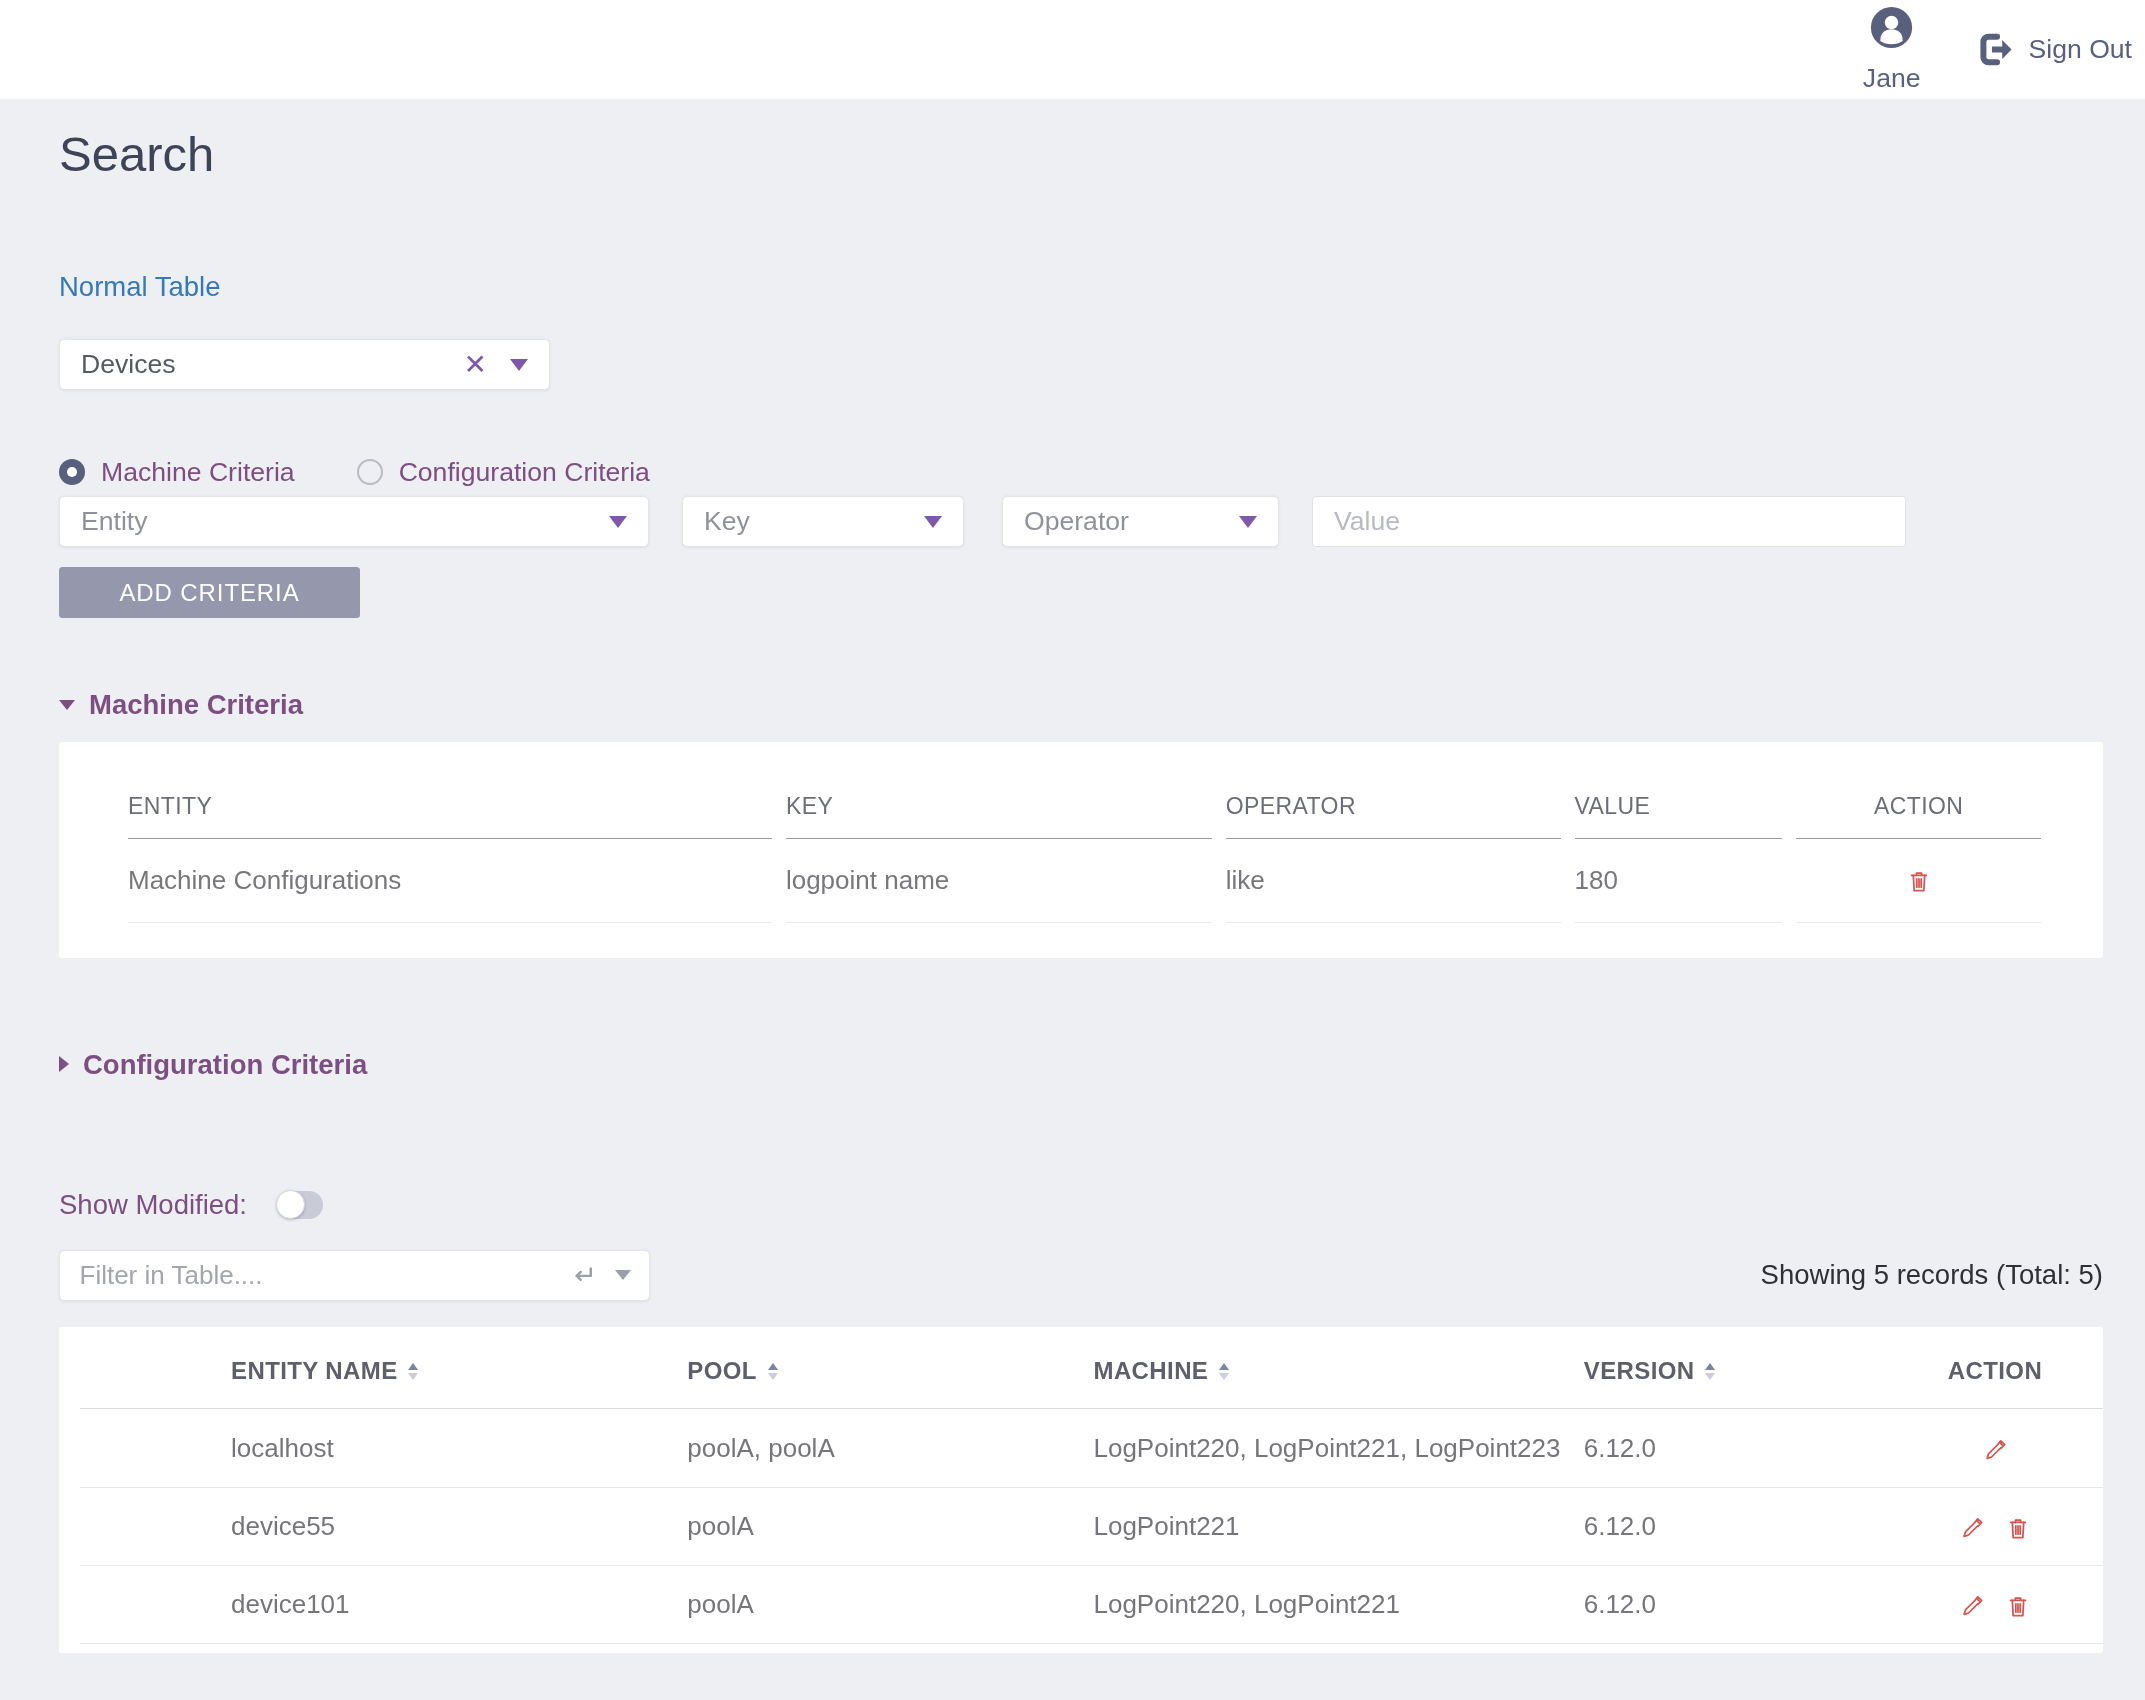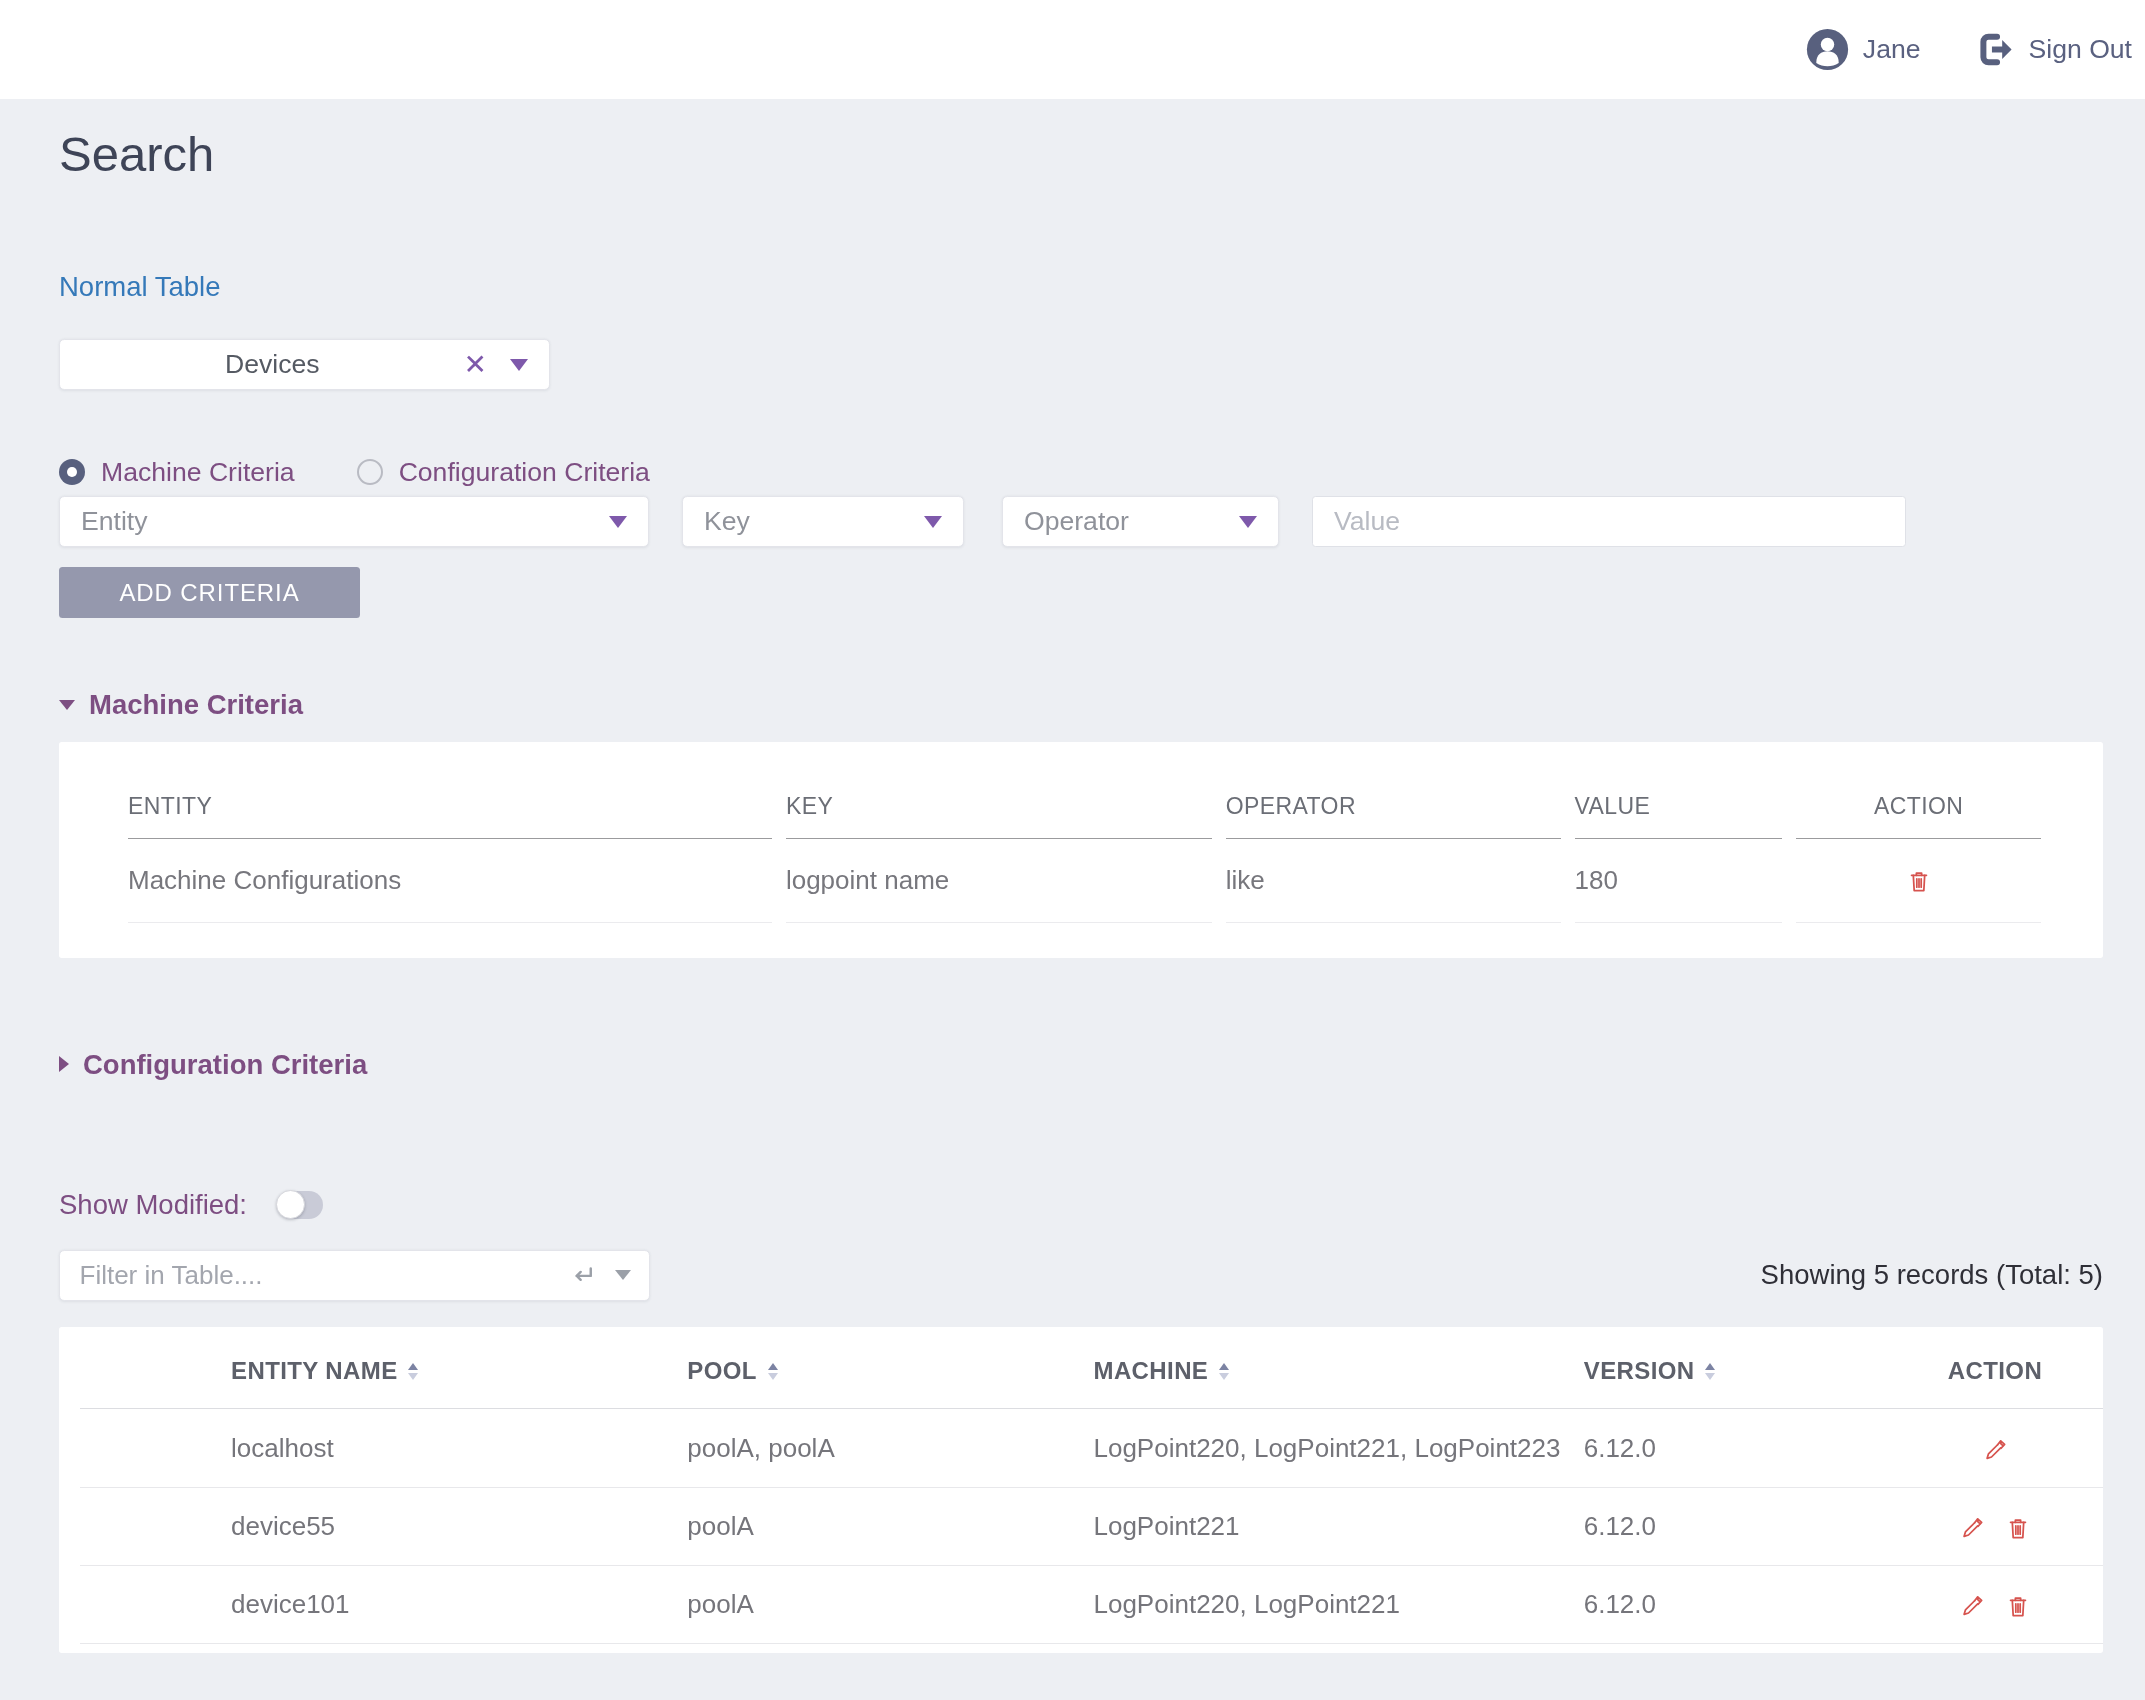--- a/index.html
+++ b/index.html
@@ -3,34 +3,34 @@
 <meta charset="utf-8">
 <style>
   * { margin:0; padding:0; box-sizing:border-box; }
   html,body { width:2146px; height:1701px; }
   body { font-family:"Liberation Sans", sans-serif; background:#edeff3; overflow:hidden; }
   .page { width:2146px; height:1701px; position:relative; }
 
   
   .topbar { height:99px; background:#ffffff; display:flex; align-items:center; justify-content:flex-end; padding-right:14px; }
   .user-chip, .signout { display:flex; align-items:center; gap:14px; cursor:pointer; }
-  .user-chip { margin-right:53px; }
+  .user-chip { margin-right:53px;flex-direction:column; }
   .topbar-text { font-size:26.6px; color:#5a6180; }
 
   
   .content { padding:0 43px 0 59px; }
   h1.title { margin-top:23px; font-size:49px; line-height:64px; font-weight:normal; color:#3e4457; }
   .mode-link { display:inline-block; margin-top:85px; font-size:27.5px; line-height:32px; color:#3579b9; cursor:pointer; text-decoration:none; }
 
   
   .select { background:#fff; border:0.9px solid #e3e4ea; border-radius:5.3px; box-shadow:0 0.9px 2.7px rgba(40,45,60,.08);
             display:flex; align-items:center; padding:0 21px; height:51px; cursor:pointer; }
   .select .val { font-size:26.6px; color:#555a63; flex:1; }
   .select .ph  { font-size:26.6px; color:#8f929a; flex:1; }
-  .devices-select { margin-top:36px; width:491px;text-align:center; }
+  .devices-select { margin-top:36px; width:491px; }
   .clear-x { font-size:28px; color:#7e59ab; margin-right:23px; line-height:1; cursor:pointer; }
   .caret { width:0; height:0; border-left:9.8px solid transparent; border-right:9.8px solid transparent; border-top:12.4px solid #7e59ab; }
   .caret.gray { border-left-width:8px; border-right-width:8px; border-top:10.6px solid #9ba0a8; }
 
   .radio-row { margin-top:66px; display:flex; align-items:center; gap:62px; height:32px; }
   .radio-opt { display:flex; align-items:center; gap:16px; cursor:pointer; }
   .radio { width:26px; height:26px; border-radius:50%; position:relative; flex:0 0 auto; }
   .radio.checked { background:#58607e; }
   .radio.checked::after { content:""; position:absolute; left:8px; top:8px; width:9.8px; height:9.8px; border-radius:50%; background:#fff; }
   .radio.unchecked { border:2.7px solid #b9bbc3; background:transparent; }

